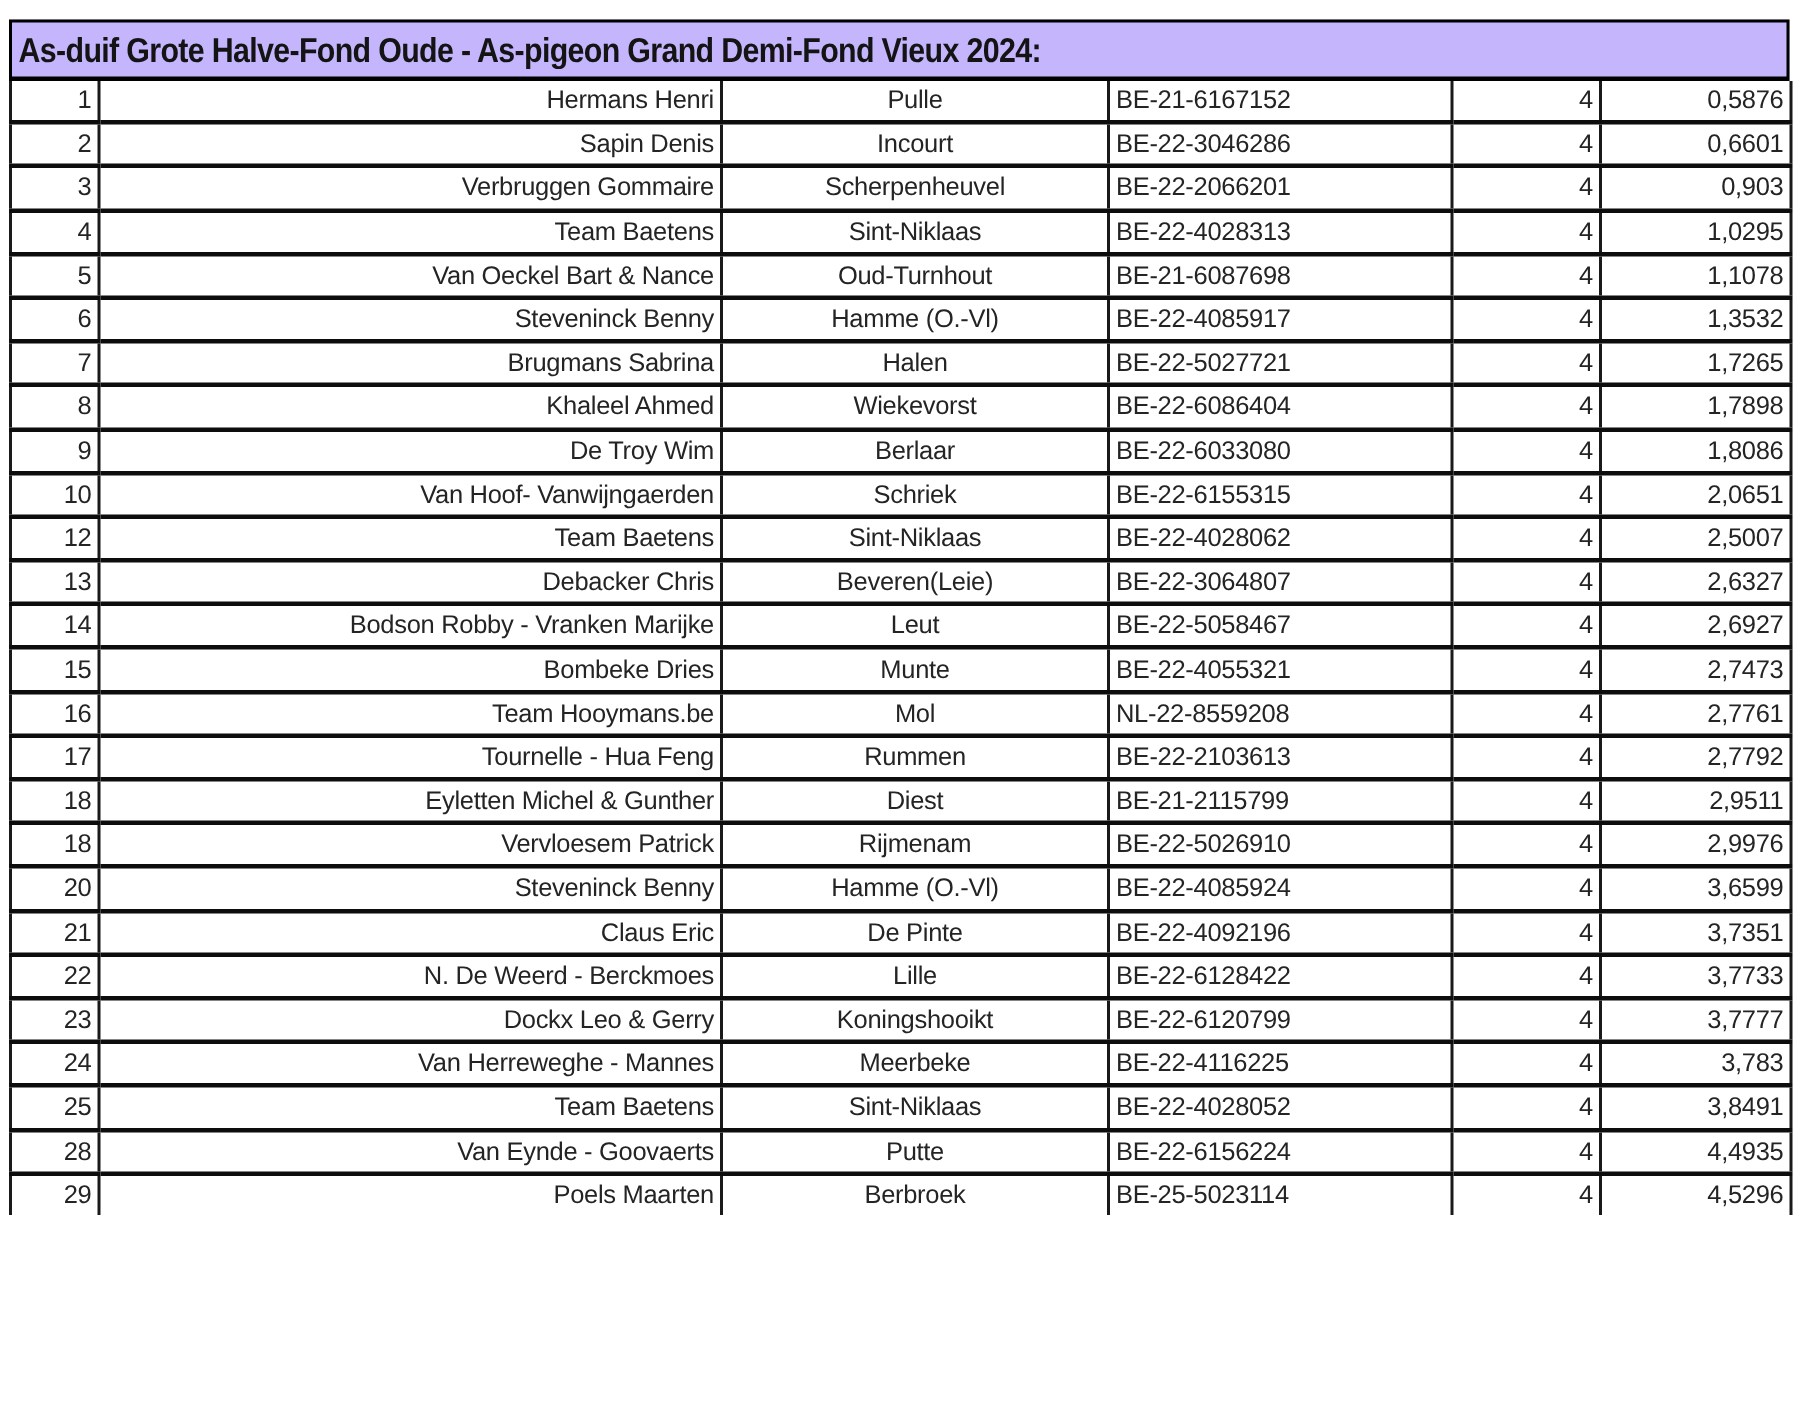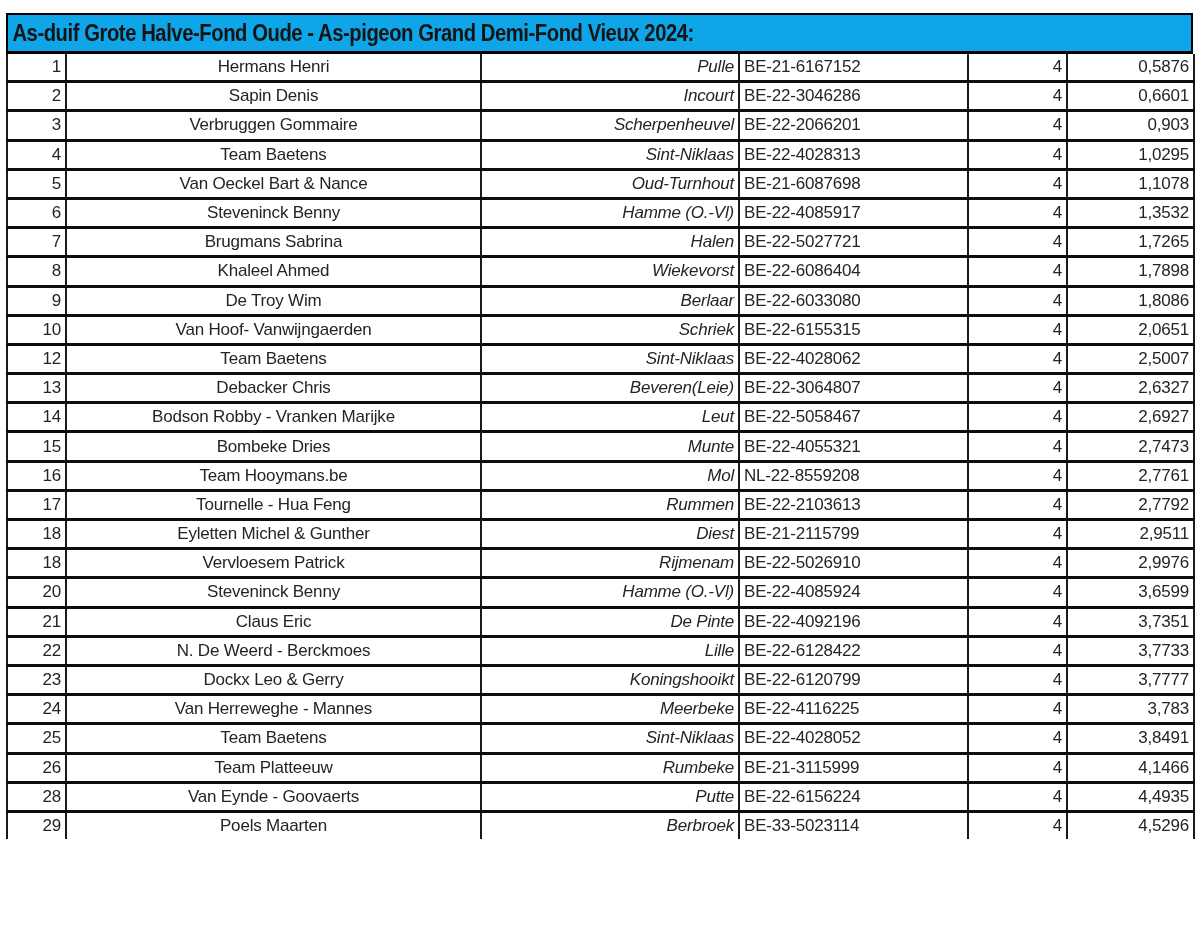--- a/index.html
+++ b/index.html
@@ -22,21 +22,21 @@
   .title-box {
     position: absolute;
     left: 6px;
     top: 13px;
     width: 1183px;
     height: 36px;
     border: 2px solid #000000;
     border-bottom: 3px solid #000000;
     display: flex;
     align-items: center;
-    background: #0ea5e9;
+    background: #c4b5fd;
     box-sizing: content-box;
   }
   .title-text {
     font-size: 23px;
     font-weight: bold;
     color: #141414;
     letter-spacing: -0.5px;
     white-space: nowrap;
     padding-left: 5px;
     transform: scaleX(0.88);
@@ -63,22 +63,22 @@
     overflow: hidden;
     background: #ffffff;
   }
   table.results td:first-child {
     border-left: 2px solid #1a1a1a;
   }
   table.results tr:last-child td {
     border-bottom: none;
   }
   td.col-rank        { text-align: right; padding-right: 3px; }
-  td.col-name        { text-align: center; }
-  td.col-location    { text-align: right; font-style: italic; }
+  td.col-name        { text-align: right; }
+  td.col-location    { text-align: center; }
   td.col-ring        { text-align: left; }
   td.col-count       { text-align: right; padding-right: 3px; }
   td.col-coefficient { text-align: right; padding-right: 6px; }
 </style>
 </head>
 <body>
 
 <div class="sheet">
 
   <div class="title-box">
@@ -281,39 +281,31 @@
         </tr>
         <tr>
           <td class="col-rank">25</td>
           <td class="col-name">Team Baetens</td>
           <td class="col-location">Sint-Niklaas</td>
           <td class="col-ring">BE-22-4028052</td>
           <td class="col-count">4</td>
           <td class="col-coefficient">3,8491</td>
         </tr>
         <tr>
-          <td class="col-rank">26</td>
-          <td class="col-name">Team Platteeuw</td>
-          <td class="col-location">Rumbeke</td>
-          <td class="col-ring">BE-21-3115999</td>
-          <td class="col-count">4</td>
-          <td class="col-coefficient">4,1466</td>
-        </tr>
-        <tr>
           <td class="col-rank">28</td>
           <td class="col-name">Van Eynde - Goovaerts</td>
           <td class="col-location">Putte</td>
           <td class="col-ring">BE-22-6156224</td>
           <td class="col-count">4</td>
           <td class="col-coefficient">4,4935</td>
         </tr>
         <tr>
           <td class="col-rank">29</td>
           <td class="col-name">Poels Maarten</td>
           <td class="col-location">Berbroek</td>
-          <td class="col-ring">BE-33-5023114</td>
+          <td class="col-ring">BE-25-5023114</td>
           <td class="col-count">4</td>
           <td class="col-coefficient">4,5296</td>
         </tr>
       </tbody>
   </table>
 
 </div>
 
 </body></html>

